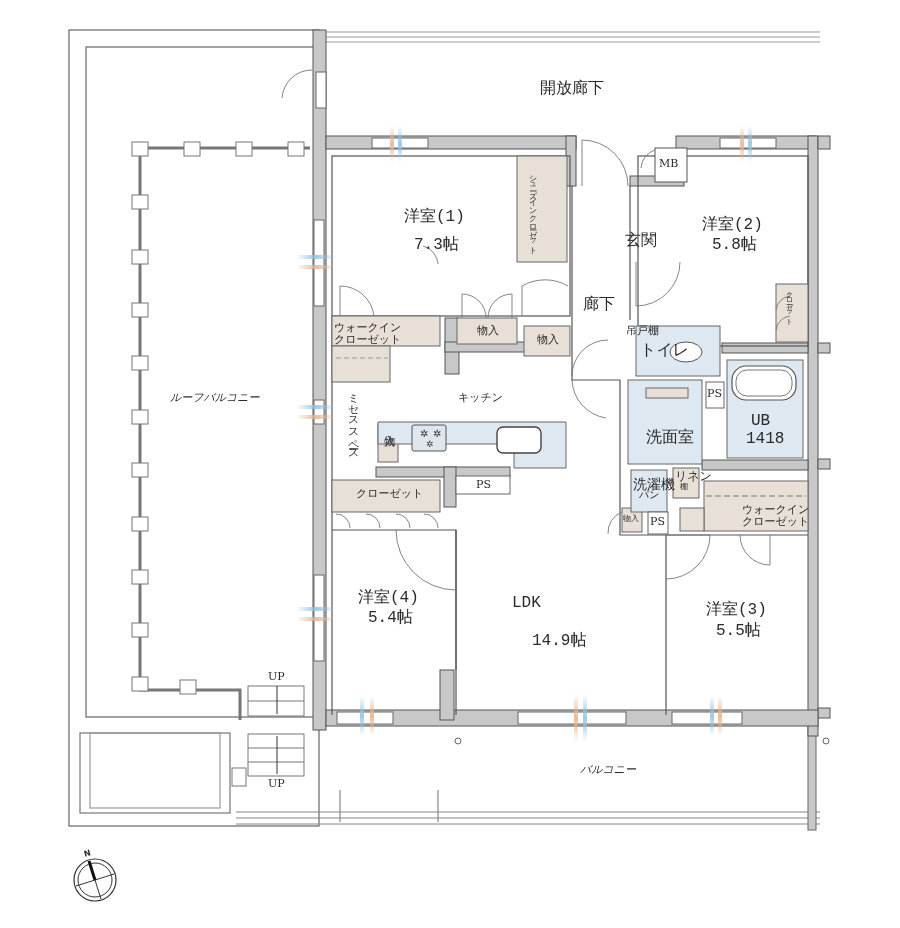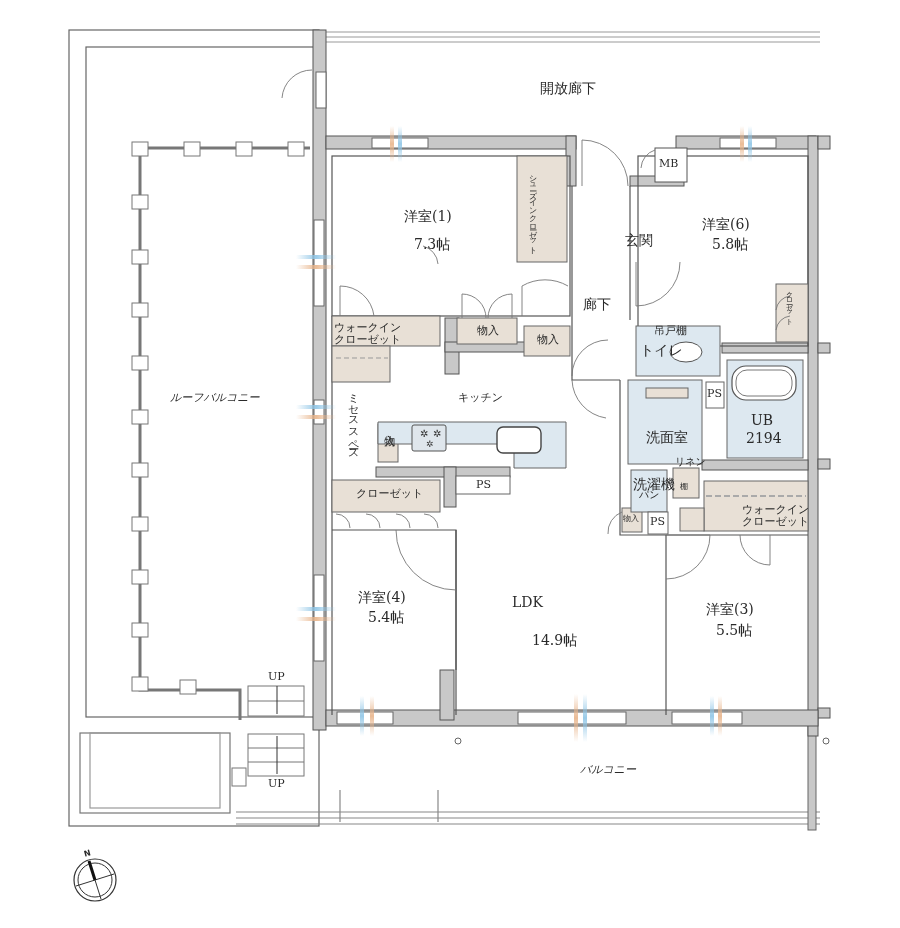--- a/index.html
+++ b/index.html
@@ -1,20 +1,20 @@
 <!DOCTYPE html>
 <html><head>
 <meta charset="utf-8">
 <style>
   html, body { margin: 0; padding: 0; background: #ffffff; }
   body { width: 900px; height: 928px; position: relative; overflow: hidden;
          font-family: "DejaVu Serif", "Liberation Serif", serif; color: #2a2a2a; }
   #plan { position: absolute; left: 0; top: 0; width: 900px; height: 928px; }
   .lbl { position: absolute; text-align: center; white-space: nowrap; line-height: 1.15; color: #2a2a2a; }
-  .lbl-md { font-size: 14px; }
+  .lbl-md { font-size: 16px; font-family: Liberation Mono, monospace; }
   .lbl-sm { font-size: 11px; }
   .lbl-xs { font-size: 11px; }
   .vert { writing-mode: vertical-rl; text-orientation: upright; letter-spacing: -1px; }
   .sans { font-family: "DejaVu Sans", "Liberation Sans", sans-serif; }
 </style>
 </head>
 <body>
 
 <svg id="plan" width="900" height="928" viewBox="0 0 900 928" xmlns="http://www.w3.org/2000/svg">
   <defs>
@@ -245,51 +245,51 @@
 </svg>
 
 <div class="lbl lbl-md" style="left:540px;top:80px;">開放廊下</div>
 <div class="lbl lbl-sm sans" style="left:170px;top:392px;font-style:italic;">ルーフバルコニー</div>
 <div class="lbl lbl-sm sans" style="left:536px;top:764px;font-style:italic;margin-left:44px;">バルコニー</div>
 <div class="lbl lbl-xs" style="left:268px;top:671px;">UP</div>
 <div class="lbl lbl-xs" style="left:268px;top:778px;">UP</div>
 
 <div class="lbl lbl-md" style="left:404px;top:208px;">洋室(1)</div>
 <div class="lbl lbl-md" style="left:414px;top:228px;margin-top:8px;">7.3帖</div>
-<div class="lbl lbl-md" style="left:702px;top:216px;">洋室(6)</div>
+<div class="lbl lbl-md" style="left:702px;top:216px;">洋室(2)</div>
 <div class="lbl lbl-md" style="left:712px;top:236px;">5.8帖</div>
 <div class="lbl lbl-md" style="left:706px;top:601px;">洋室(3)</div>
 <div class="lbl lbl-md" style="left:716px;top:622px;">5.5帖</div>
 <div class="lbl lbl-md" style="left:358px;top:589px;">洋室(4)</div>
 <div class="lbl lbl-md" style="left:368px;top:609px;">5.4帖</div>
 <div class="lbl lbl-md" style="left:512px;top:594px;">LDK</div>
 <div class="lbl lbl-md" style="left:532px;top:632px;text-align:center;">14.9帖</div>
 
 <div class="lbl lbl-md" style="left:585px;top:232px;margin-left:40px;">玄関</div>
 <div class="lbl lbl-md" style="left:583px;top:296px;">廊下</div>
 <div class="lbl lbl-sm" style="left:458px;top:392px;">キッチン</div>
 <div class="lbl lbl-md" style="left:640px;top:342px;">トイレ</div>
-<div class="lbl lbl-xs" style="left:654px;top:325px;">吊戸棚</div>
+<div class="lbl lbl-xs" style="left:626px;top:325px;">吊戸棚</div>
 <div class="lbl lbl-md" style="left:646px;top:429px;">洗面室</div>
 <div class="lbl lbl-md" style="left:751px;top:412px;">UB</div>
-<div class="lbl lbl-md" style="left:746px;top:430px;">2194</div>
+<div class="lbl lbl-md" style="left:746px;top:430px;">1418</div>
 <div class="lbl lbl-sm vert" style="left:346px;top:386px;">ミセススペース</div>
 <div class="lbl lbl-xs" style="left:659px;top:158px;">MB</div>
 
 <div class="lbl lbl-xs vert" style="left:528px;top:170px;font-size:8px;">シューズインクローゼット</div>
 <div class="lbl lbl-xs" style="left:334px;top:322px;">ウォークイン</div>
 <div class="lbl lbl-xs" style="left:334px;top:334px;">クローゼット</div>
 <div class="lbl lbl-xs" style="left:742px;top:504px;">ウォークイン</div>
 <div class="lbl lbl-xs" style="left:742px;top:516px;">クローゼット</div>
 <div class="lbl lbl-xs vert" style="left:785px;top:286px;font-size:7px;">クローゼット</div>
 <div class="lbl lbl-xs" style="left:356px;top:488px;">クローゼット</div>
 <div class="lbl lbl-xs" style="left:477px;top:325px;">物入</div>
 <div class="lbl lbl-xs" style="left:537px;top:334px;">物入</div>
 <div class="lbl lbl-xs vert" style="left:382px;top:427px;">物入</div>
 <div class="lbl lbl-xs" style="left:623px;top:514px;font-size:8px;">物入</div>
-<div class="lbl lbl-xs" style="left:675px;top:456px;font-size:10px;">リネン</div>
+<div class="lbl lbl-xs" style="left:675px;top:470px;font-size:12px;">リネン</div>
 <div class="lbl lbl-xs" style="left:680px;top:482px;font-size:8px;">棚</div>
 <div class="lbl lbl-xs" style="left:633px;top:476px;font-size:14px;">洗濯機</div>
 <div class="lbl lbl-xs" style="left:639px;top:489px;font-size:10px;">パン</div>
 <div class="lbl lbl-xs" style="left:476px;top:479px;">PS</div>
 <div class="lbl lbl-xs" style="left:707px;top:388px;">PS</div>
 <div class="lbl lbl-xs" style="left:650px;top:516px;">PS</div>
 <div class="lbl lbl-xs sans" style="left:84px;top:849px;font-weight:bold;font-size:8px;transform:rotate(-15deg);">N</div>
 
 </body></html>

